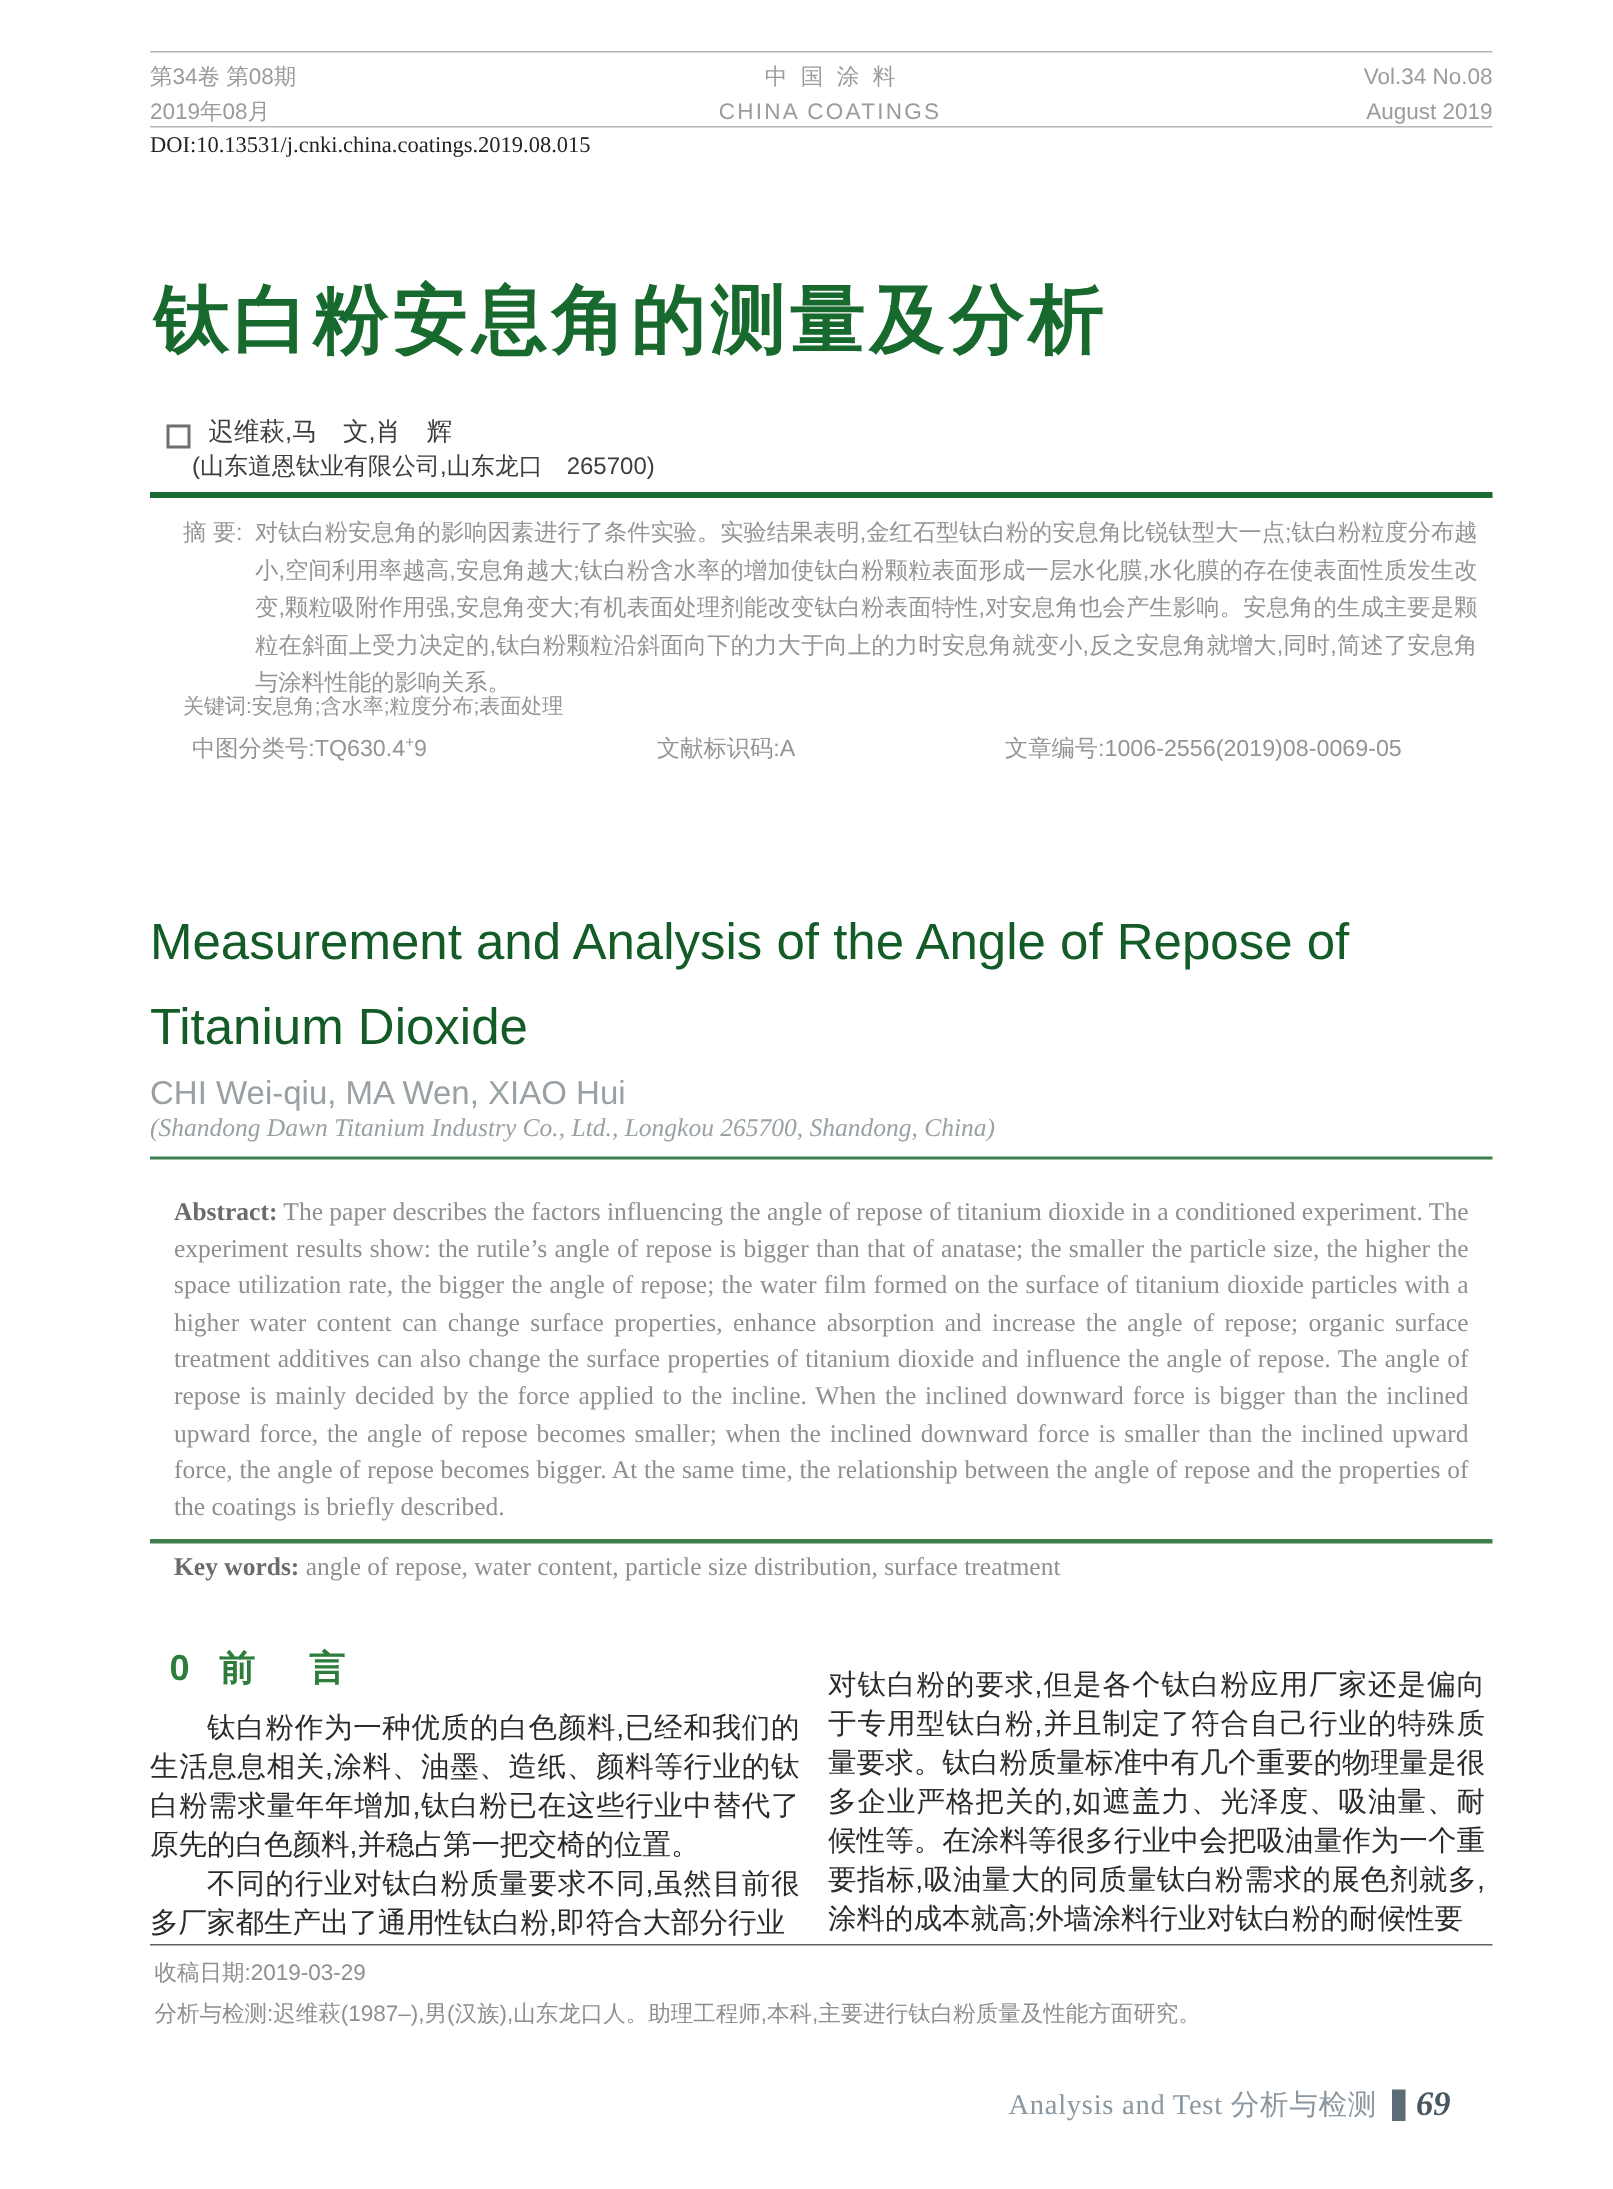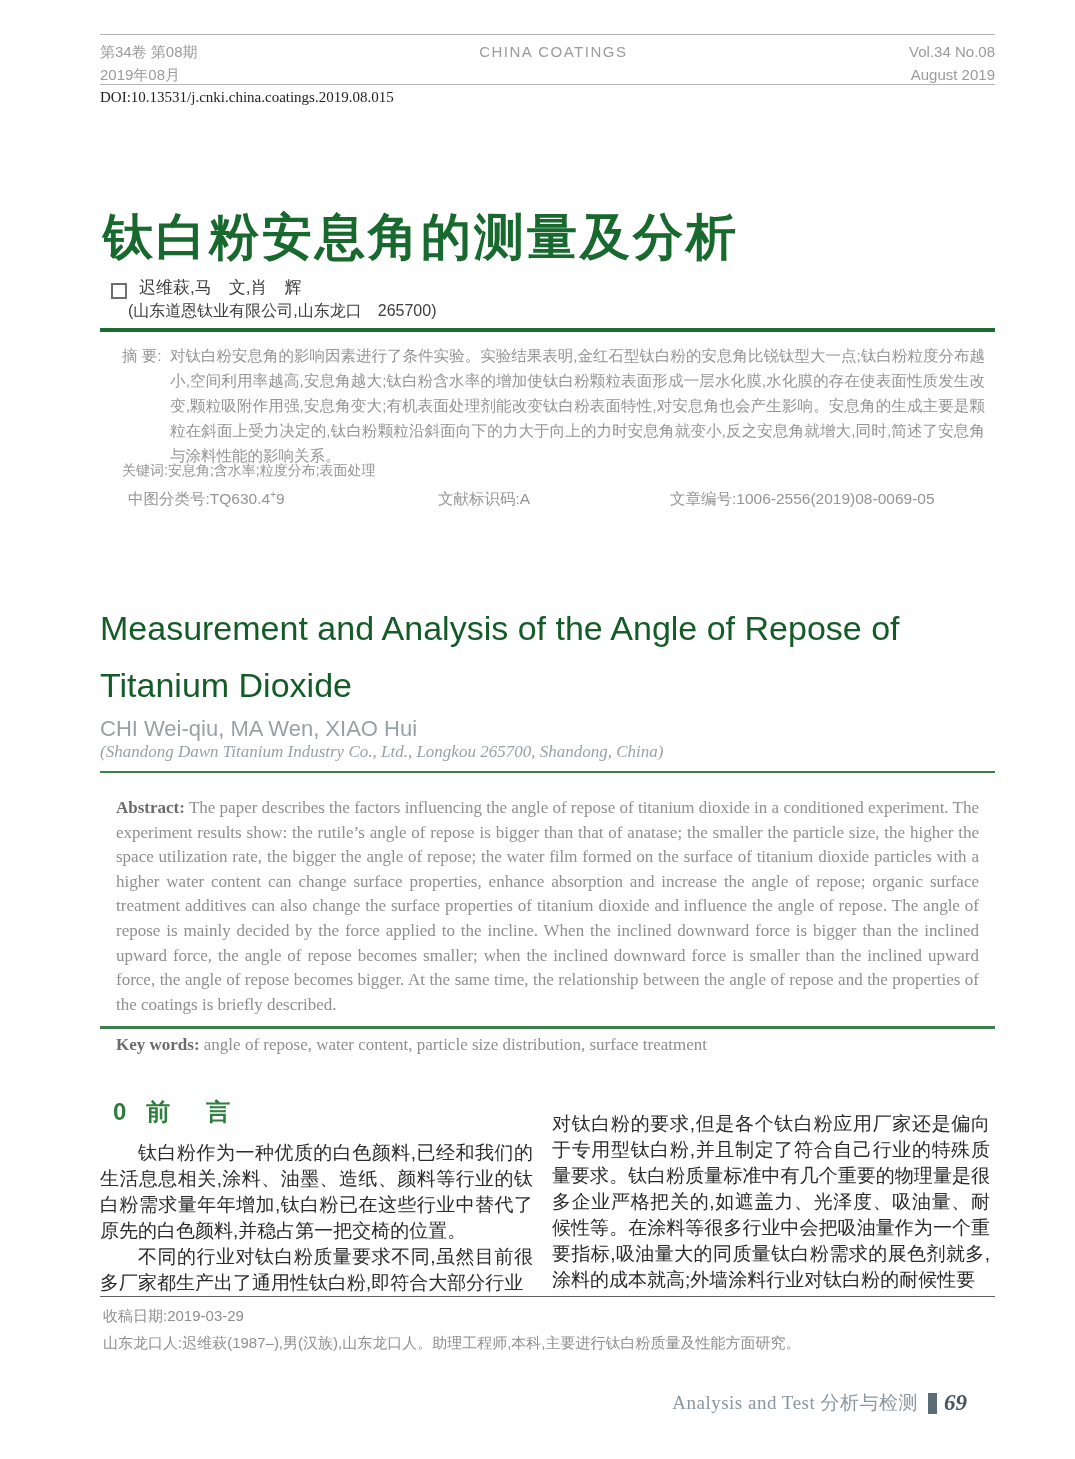--- a/index.html
+++ b/index.html
@@ -14,21 +14,21 @@
   .header-row { position:absolute; left:100px; top:40px; width:895px; display:flex;
     justify-content:space-between; color:#9b9b9b; font-size:15px; line-height:23px; }
   .header-col.center { text-align:center; flex:1; }
   .header-col.right { text-align:right; }
   .journal-cn { letter-spacing:9px; padding-left:9px; }
   .journal-en { letter-spacing:1.5px; }
 
   .doi { position:absolute; left:100px; top:89px; font-family:"Liberation Serif", serif;
     font-size:15px; color:#222222; }
 
-  .title-cn { position:absolute; left:103px; top:204px; font-size:50px; font-weight:bold;
+  .title-cn { position:absolute; left:103px; top:180px; font-size:50px; font-weight:bold;
     color:#17692e; letter-spacing:3px; }
 
   .authors-row { position:absolute; left:111px; top:276px; font-size:17px; color:#3d3d3d;
     display:flex; align-items:flex-end; }
   .author-marker { display:inline-block; width:12px; height:12px; border:2px solid #6f6f6f;
     margin-right:12px; }
   .pre { white-space:pre; }
 
   .affiliation-cn { position:absolute; left:128px; top:301px; font-size:16px; color:#3d3d3d; }
 
@@ -98,20 +98,21 @@
 <div class="page">
 
   <div class="rule rule-top"></div>
 
   <div class="header-row">
     <div class="header-col left">
       <div>第34卷 第08期</div>
       <div>2019年08月</div>
     </div>
     <div class="header-col center">
+      <div class="journal-cn">中国涂料</div>
       <div class="journal-en">CHINA COATINGS</div>
     </div>
     <div class="header-col right">
       <div>Vol.34 No.08</div>
       <div>August 2019</div>
     </div>
   </div>
 
   <div class="rule rule-mid"></div>
 
@@ -168,21 +169,21 @@
   </div>
 
   <div class="col col-right">
     <p>对钛白粉的要求,但是各个钛白粉应用厂家还是偏向于专用型钛白粉,并且制定了符合自己行业的特殊质量要求。钛白粉质量标准中有几个重要的物理量是很多企业严格把关的,如遮盖力、光泽度、吸油量、耐候性等。在涂料等很多行业中会把吸油量作为一个重要指标,吸油量大的同质量钛白粉需求的展色剂就多,涂料的成本就高;外墙涂料行业对钛白粉的耐候性要</p>
   </div>
 
   <div class="footnote-rule"></div>
 
   <div class="footnote">
     <div><span>收稿日期:</span><span>2019-03-29</span></div>
-    <div><span>山东龙口人:</span><span>迟维萩(1987–),男(汉族),山东龙口人。助理工程师,本科,主要进行钛白粉质量及性能方面研究。</span></div>
+    <div><span>分析与检测:</span><span>迟维萩(1987–),男(汉族),山东龙口人。助理工程师,本科,主要进行钛白粉质量及性能方面研究。</span></div>
   </div>
 
   <div class="page-footer">
     <span class="footer-label"><span>Analysis and Test</span> <span>分析与检测</span></span>
     <span class="footer-bar"></span>
     <span class="footer-page">69</span>
   </div>
 
 </div>
 

